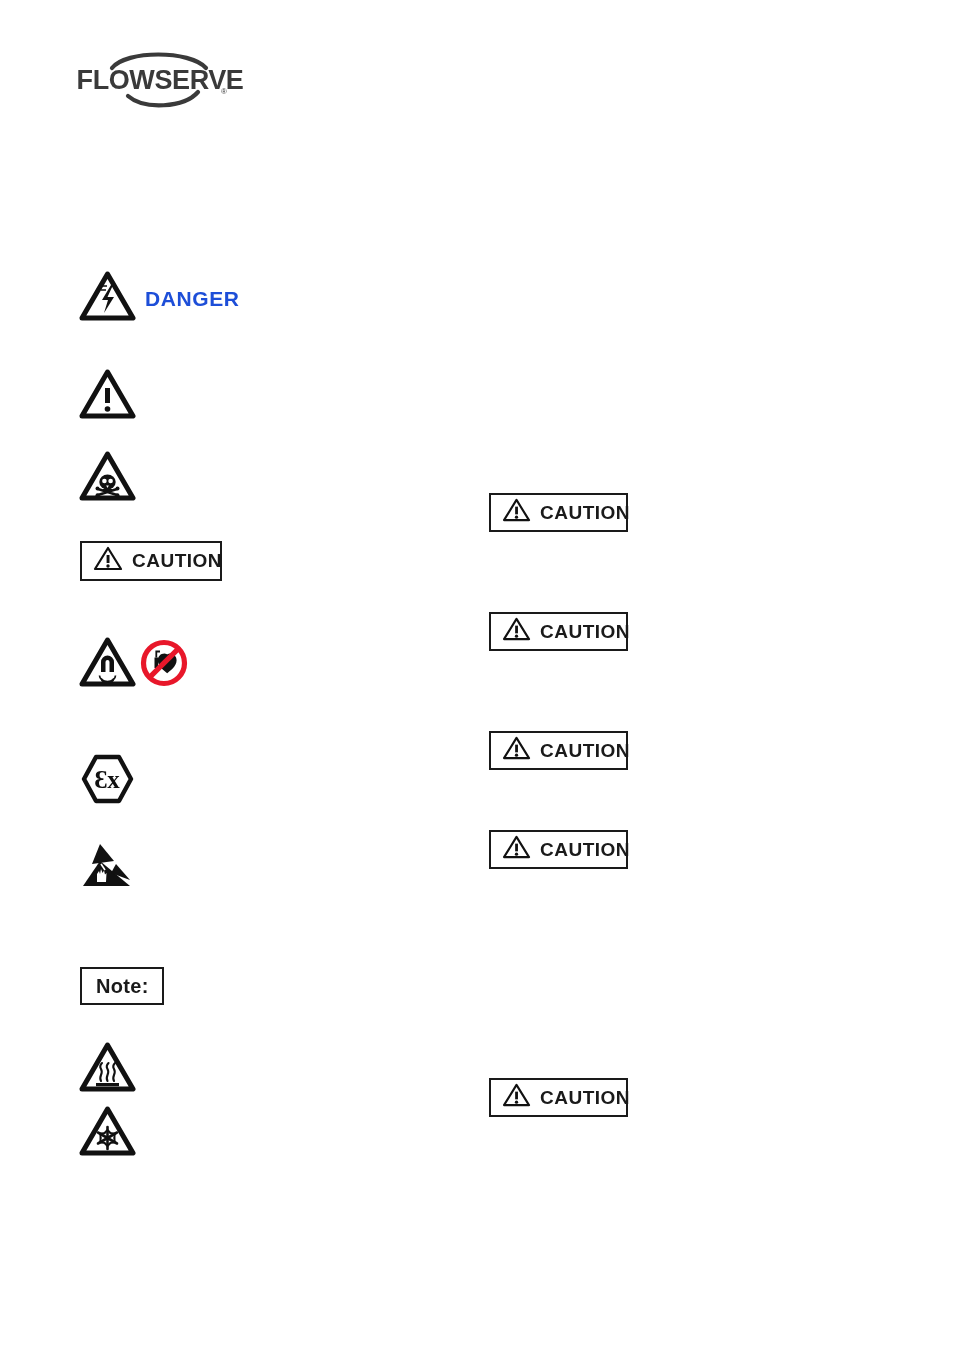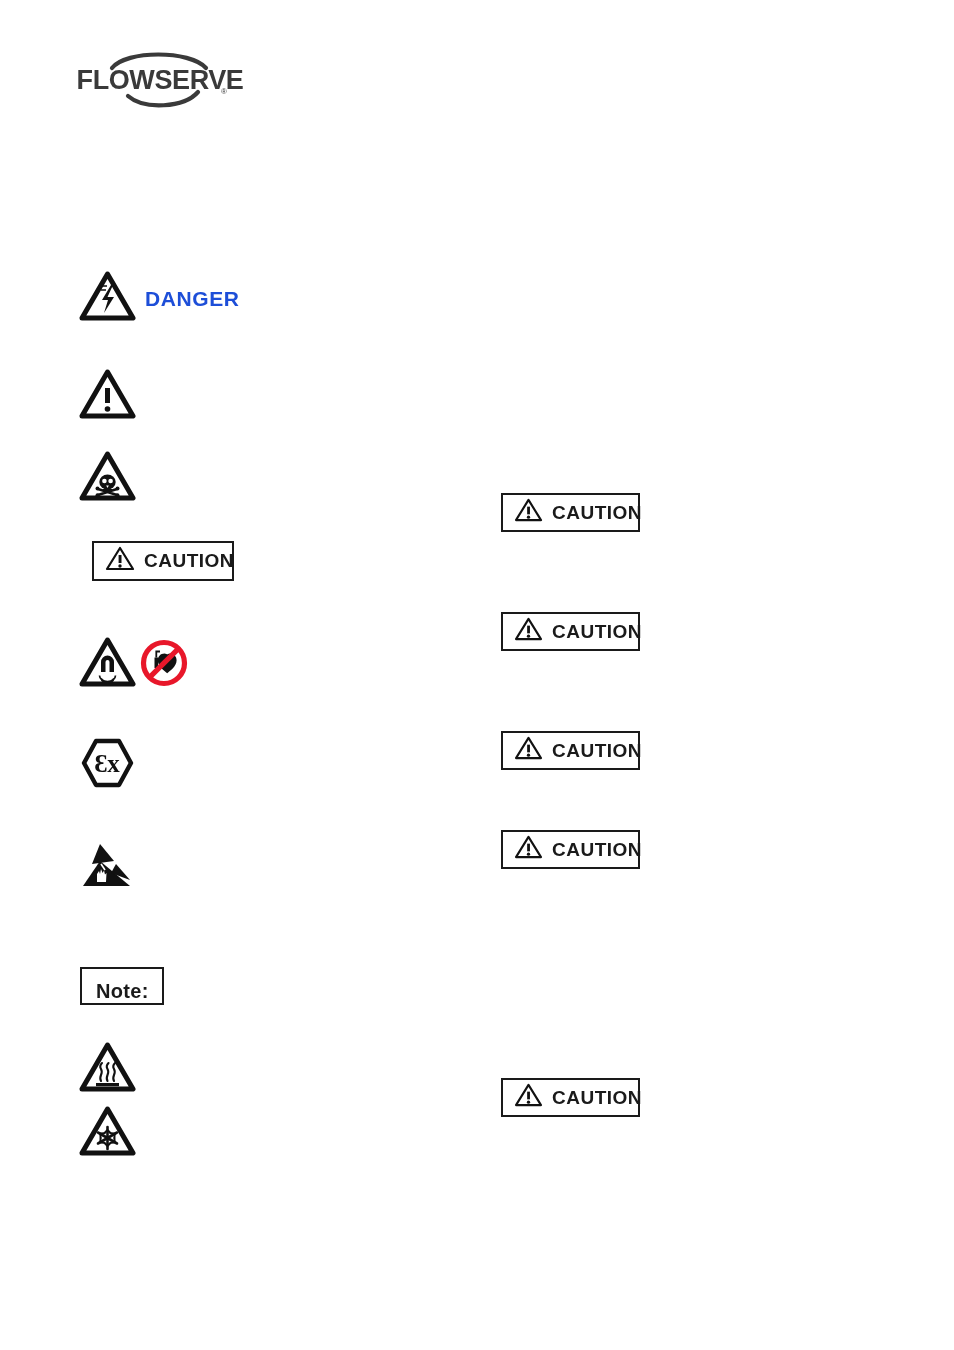--- a/index.html
+++ b/index.html
@@ -49,38 +49,37 @@
 
   
   .notice-box {
     position: absolute;
     box-sizing: border-box;
     border: 2.5px solid #1a1a1a;
     background: #ffffff;
     display: flex;
     align-items: center;
     padding-left: 11px;
-    margin-left: 12px;
   }
   .notice-box .notice-text {
     font-family: "Liberation Sans", sans-serif;
     font-weight: bold;
     font-size: 19px;
     letter-spacing: 0.5px;
     color: #1a1a1a;
     margin-left: 9px;
     white-space: nowrap;
   }
   .note-box {
     position: absolute;
     box-sizing: border-box;
     border: 2.5px solid #1a1a1a;
     background: #ffffff;
     display: flex;
-    align-items: flex-end;
+    align-items: center;
     padding-left: 14px;
   }
   .note-box .note-text {
     font-family: "Liberation Sans", sans-serif;
     font-weight: bold;
     font-size: 20px;
     letter-spacing: 0.3px;
     color: #1a1a1a;
   }
   svg { overflow: visible; }
@@ -172,21 +171,21 @@
         <path d="M31,15.5 C34.8,15.5 37.6,18.4 37.6,22.2 C37.6,28.4 31,32.8 28.2,35.2 C25.4,32.8 18.8,28.4 18.8,22.2 C18.8,18.4 21.6,15.5 25.4,15.5 C27,15.5 28.2,16.4 28.2,16.4 C28.2,16.4 29.4,15.5 31,15.5 Z" fill="#111"></path>
 
         <rect x="15.5" y="19.5" width="3.6" height="10.5" fill="#111"></rect>
         <path d="M17.3,19.5 L17.3,13.5 L21,13.5" fill="none" stroke="#111" stroke-width="1.8"></path>
 
         <line x1="10.6" y1="39.4" x2="39.4" y2="10.6" stroke="#e8172a" stroke-width="5.2"></line>
       </svg>
     </span>
   </div>
 
-  <div class="blk" style="left:80px; top:738px;">
+  <div class="blk" style="left:80px; top:754px;">
     <span>
       <svg width="55" height="50" viewBox="0 0 55 50">
         <path d="M16,3 L39,3 L51,25 L39,47 L16,47 L4,25 Z" fill="none" stroke="#111" stroke-width="4.4" stroke-linejoin="round"></path>
         <text x="27" y="34" text-anchor="middle" font-family="Liberation Serif, serif" font-size="25" font-weight="bold" fill="#111">Ɛx</text>
       </svg>
     </span>
   </div>
 
   <div class="blk" style="left:80px; top:840px;">
     <span>

